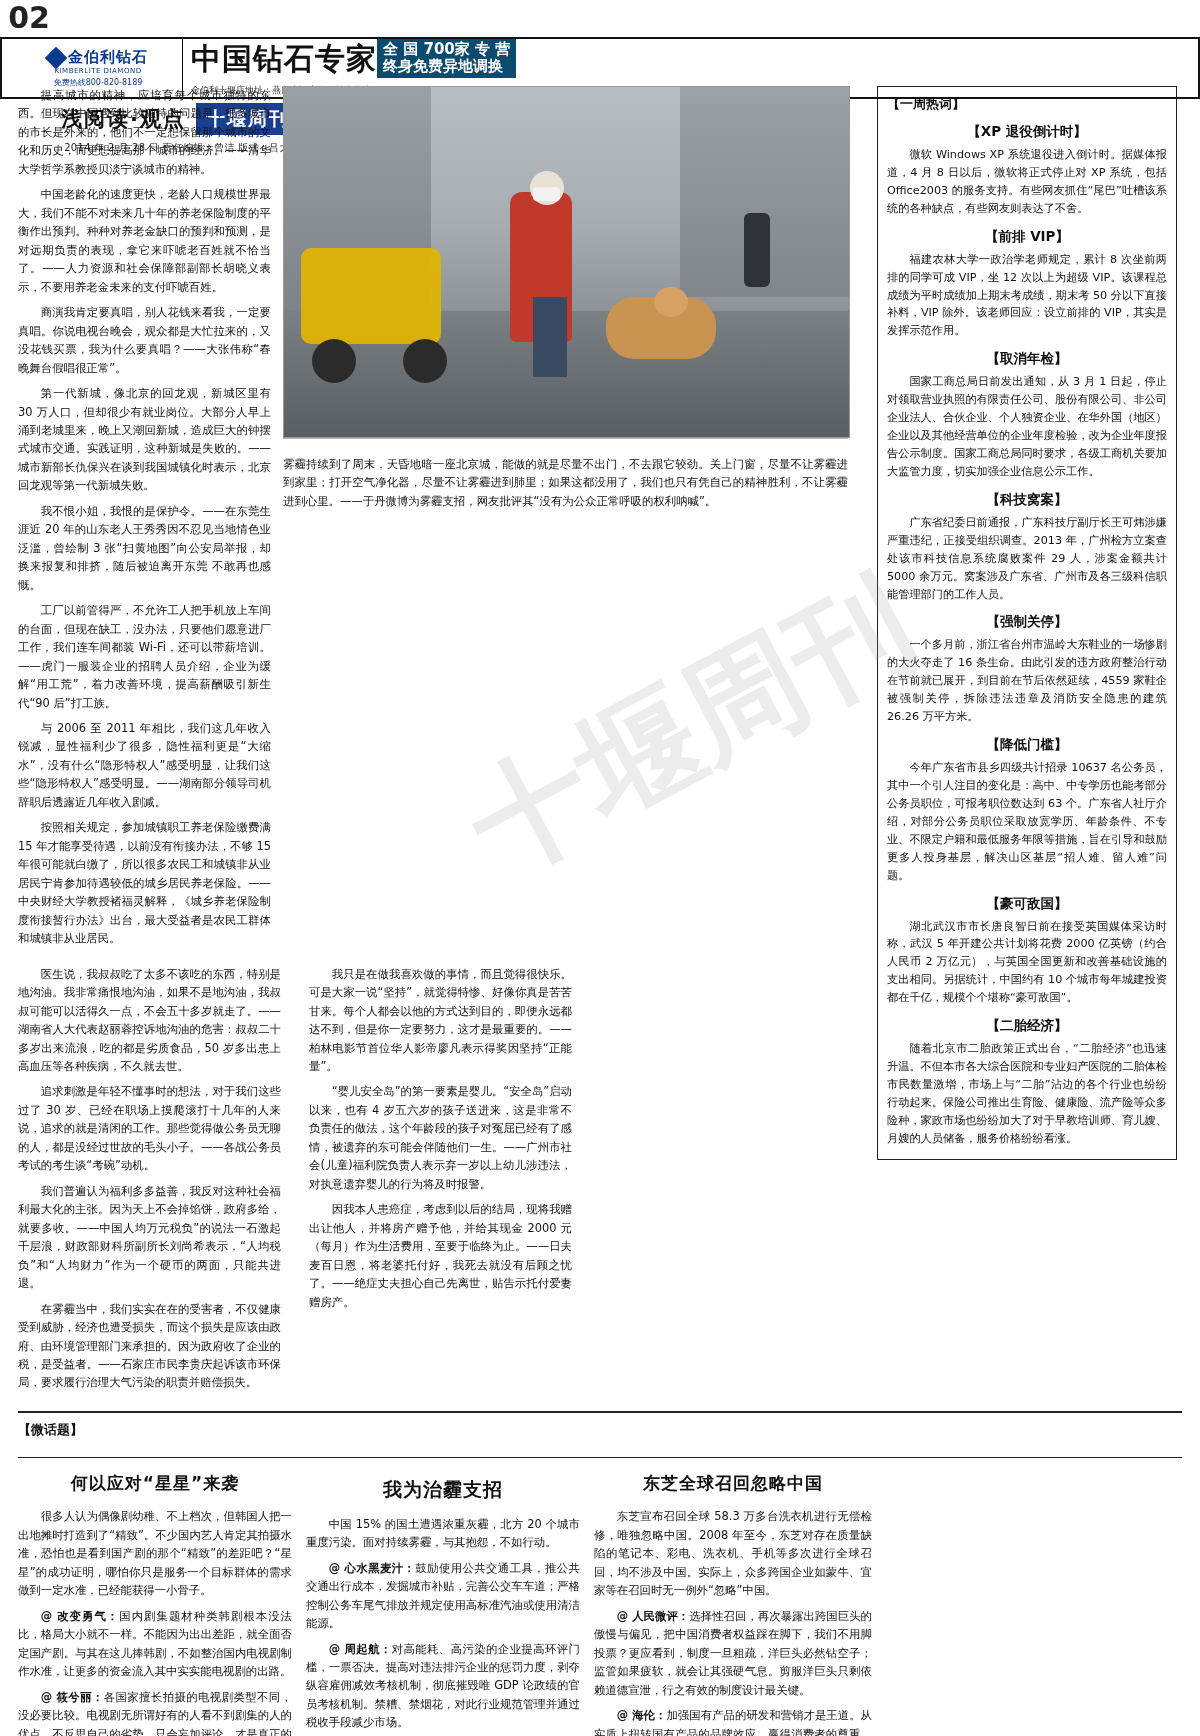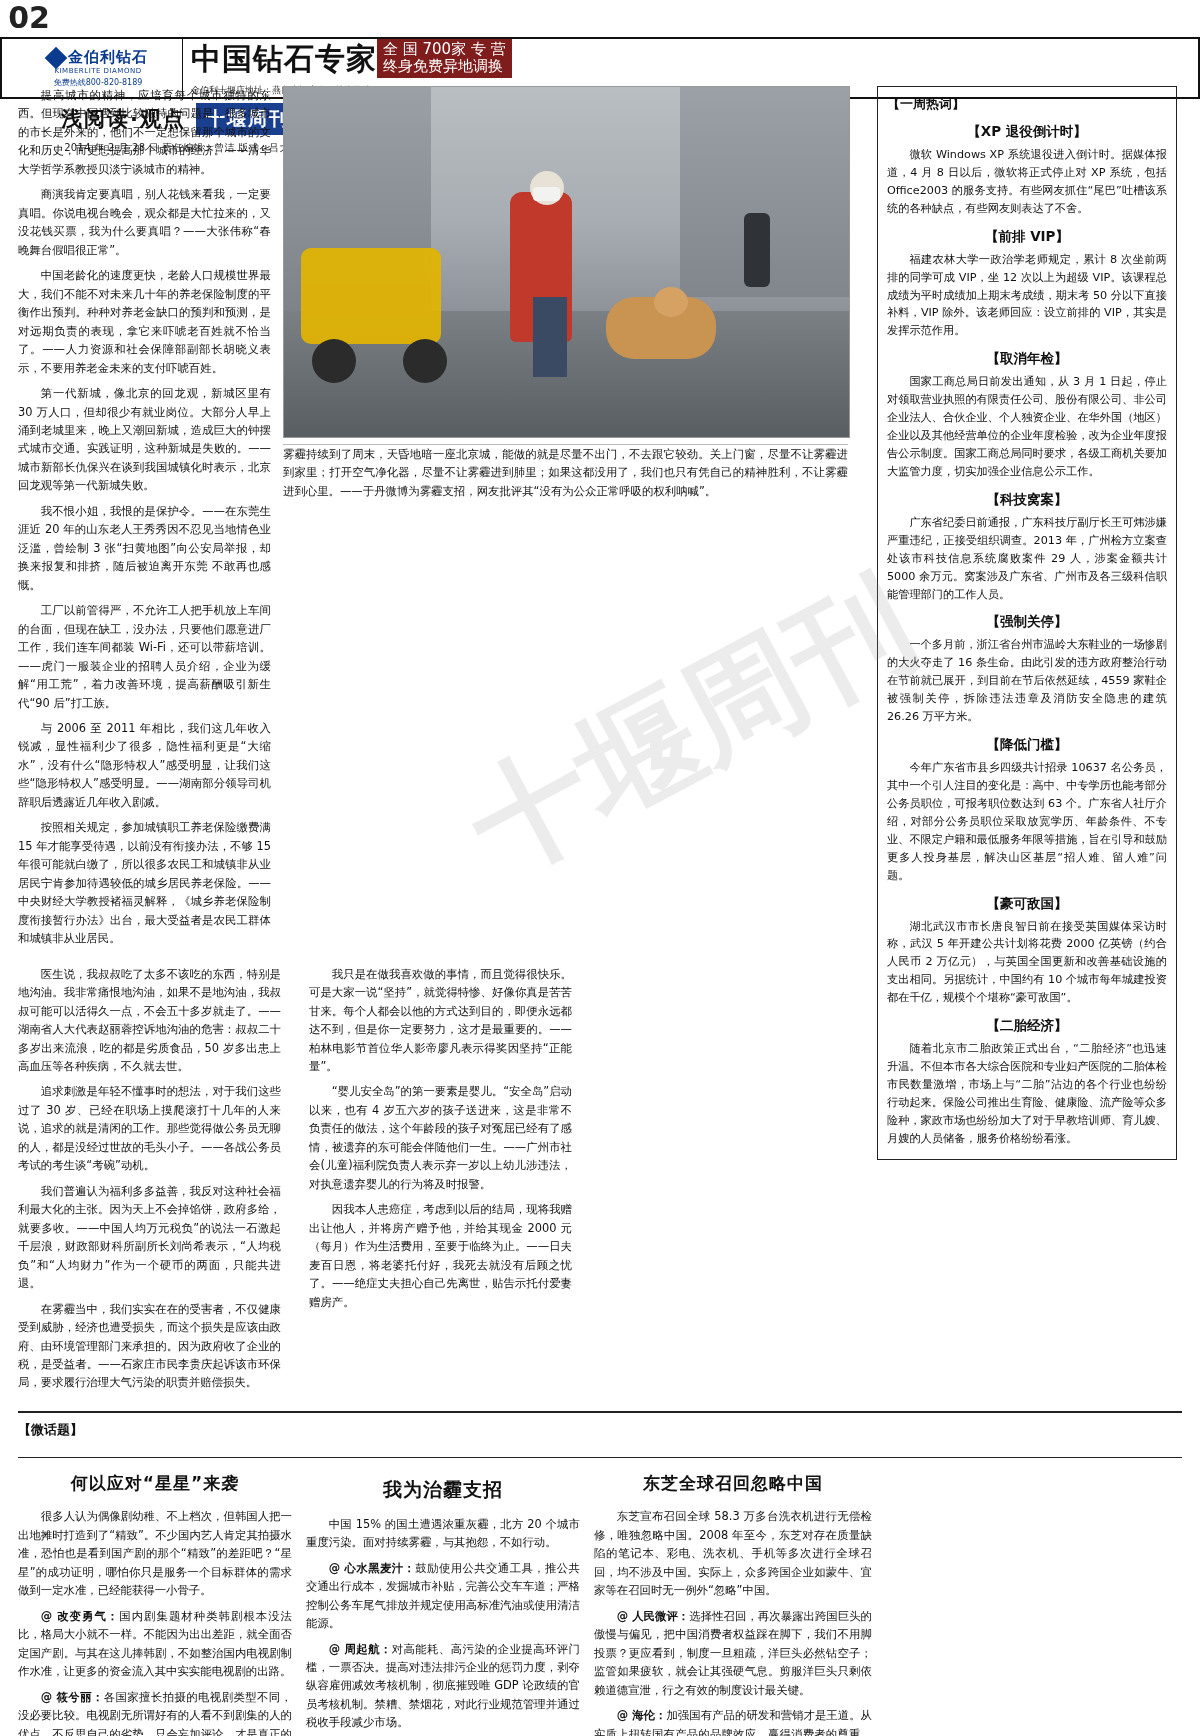--- a/index.html
+++ b/index.html
@@ -34,21 +34,21 @@
   .ad-logo .diamond{
     width:16px;height:16px;background:#0b3b8f;transform:rotate(45deg);
     display:inline-block;
   }
   .ad-logo .cn{font-size:15px;font-weight:bold;color:#0b3b8f;letter-spacing:1px;}
   .ad-logo .en{font-size:7px;color:#0b3b8f;letter-spacing:.5px;}
   .ad-logo .tel{font-size:8px;color:#0b3b8f;margin-top:2px;}
   .ad-main{flex:1;display:flex;flex-direction:column;justify-content:center;padding-left:8px;}
   .ad-main .r1{display:flex;align-items:flex-start;gap:0;}
   .ad-title{font-size:30px;font-weight:bold;letter-spacing:1px;}
-  .ad-badge{background:#7f1d1d;color:#fff;font-size:15px;font-weight:normal;padding:2px 6px;line-height:1.15;}
+  .ad-badge{background:#0c4a6e;color:#fff;font-size:15px;font-weight:bold;padding:2px 6px;line-height:1.15;}
   .ad-badge .big{color:#fff;}
   .ad-sub{display:flex;font-size:9px;color:#222;margin-top:4px;}
   .head-right{
     width:300px;display:flex;flex-direction:column;justify-content:center;align-items:flex-end;
     padding-right:4px;
   }
   .head-right .r1{display:flex;align-items:center;gap:10px;}
   .section-name{font-size:21px;font-weight:bold;letter-spacing:2px;}
   .weekly{background:#1b3f8f;color:#fff;font-size:19px;font-weight:bold;padding:3px 10px;letter-spacing:2px;}
   .head-right .r2{font-size:10px;color:#222;margin-top:6px;letter-spacing:.3px;}
@@ -90,22 +90,22 @@
   .photo .dog{
     position:absolute;left:57%;top:60%;width:110px;height:62px;border-radius:28px;
     background:#c99352;
   }
   .photo .dogh{position:absolute;left:65.5%;top:57%;width:34px;height:30px;border-radius:50%;background:#d6a263;}
   .photo .scooter{position:absolute;left:3%;top:46%;width:140px;height:96px;background:#e3b400;border-radius:10px;opacity:.92;}
   .photo .scooterw{position:absolute;left:5%;top:72%;width:44px;height:44px;border-radius:50%;background:#2b2b2b;}
   .photo .scooterw2{position:absolute;left:21%;top:72%;width:44px;height:44px;border-radius:50%;background:#2b2b2b;}
   .photo .far{position:absolute;right:14%;top:36%;width:26px;height:74px;background:#2f3338;border-radius:6px;}
   .caption{
-    font-size:11.4px;line-height:1.62;text-align:justify;margin-top:6px;
-    border-top:1px solid #bbb;padding-top:0;
+    font-size:11.4px;line-height:1.62;text-align:justify;
+    border-top:1px solid #bbb;padding-top:16px;
   }
   .midzone{display:flex;gap:28px;margin-top:10px;}
   .mcol{width:268px;}
 
   .hr-thick{border-top:2px solid #222;margin:12px 0 0 0;}
   .tag{
     display:inline-block;font-size:13px;font-weight:bold;margin:8px 0 6px 0;
   }
 
   
@@ -173,22 +173,22 @@
 <div class="content">
   <div class="watermark">十堰周刊</div>
 
   <div class="cols">
 
     <div class="leftzone">
 
       <div class="topzone">
         <div class="tcol col">
           <p>提高城市的精神，应培育每个城市独特的东西。但现在中国遇到比较独特的问题是，很多城市的市长是外来的，他们不一定想保留那个城市的文化和历史，而更想提高那个城市的经济。——清华大学哲学系教授贝淡宁谈城市的精神。</p>
+          <p>中国老龄化的速度更快，老龄人口规模世界最大，我们不能不对未来几十年的养老保险制度的平衡作出预判。种种对养老金缺口的预判和预测，是对远期负责的表现，拿它来吓唬老百姓就不恰当了。——人力资源和社会保障部副部长胡晓义表示，不要用养老金未来的支付吓唬百姓。</p>
           <p>商演我肯定要真唱，别人花钱来看我，一定要真唱。你说电视台晚会，观众都是大忙拉来的，又没花钱买票，我为什么要真唱？——大张伟称“春晚舞台假唱很正常”。</p>
-          <p>中国老龄化的速度更快，老龄人口规模世界最大，我们不能不对未来几十年的养老保险制度的平衡作出预判。种种对养老金缺口的预判和预测，是对远期负责的表现，拿它来吓唬老百姓就不恰当了。——人力资源和社会保障部副部长胡晓义表示，不要用养老金未来的支付吓唬百姓。</p>
           <p>第一代新城，像北京的回龙观，新城区里有 30 万人口，但却很少有就业岗位。大部分人早上涌到老城里来，晚上又潮回新城，造成巨大的钟摆式城市交通。实践证明，这种新城是失败的。——城市新部长仇保兴在谈到我国城镇化时表示，北京回龙观等第一代新城失败。</p>
           <p>我不恨小姐，我恨的是保护令。——在东莞生涯近 20 年的山东老人王秀秀因不忍见当地情色业泛滥，曾绘制 3 张“扫黄地图”向公安局举报，却换来报复和排挤，随后被迫离开东莞 不敢再也感慨。</p>
           <p>工厂以前管得严，不允许工人把手机放上车间的台面，但现在缺工，没办法，只要他们愿意进厂工作，我们连车间都装 Wi-Fi，还可以带薪培训。——虎门一服装企业的招聘人员介绍，企业为缓解“用工荒”，着力改善环境，提高薪酬吸引新生代“90 后”打工族。</p>
           <p>与 2006 至 2011 年相比，我们这几年收入锐减，显性福利少了很多，隐性福利更是“大缩水”，没有什么“隐形特权人”感受明显，让我们这些“隐形特权人”感受明显。——湖南部分领导司机辞职后透露近几年收入剧减。</p>
           <p>按照相关规定，参加城镇职工养老保险缴费满 15 年才能享受待遇，以前没有衔接办法，不够 15 年很可能就白缴了，所以很多农民工和城镇非从业居民宁肯参加待遇较低的城乡居民养老保险。——中央财经大学教授褚福灵解释，《城乡养老保险制度衔接暂行办法》出台，最大受益者是农民工群体和城镇非从业居民。</p>
         </div>
 
         <div class="photo-wrap">
           <div class="photo">
             <div class="bldgL"></div>

